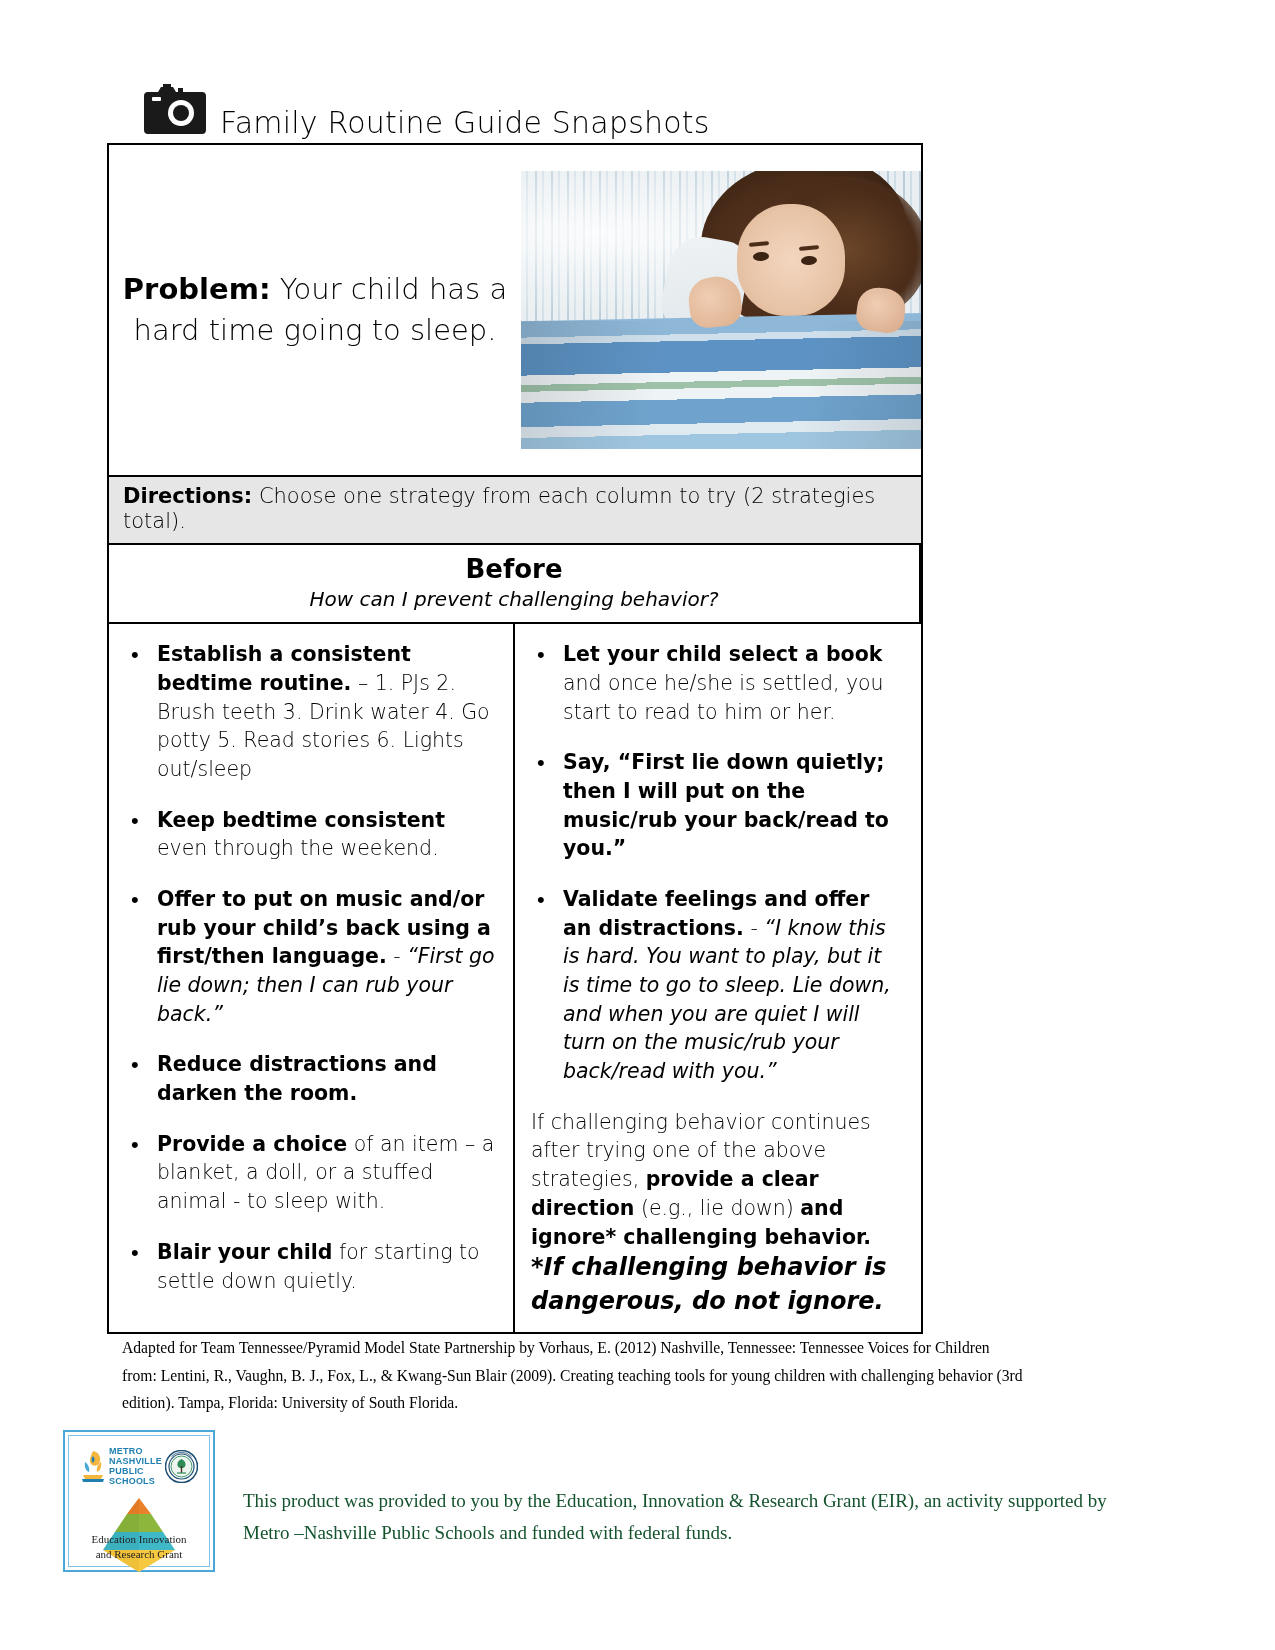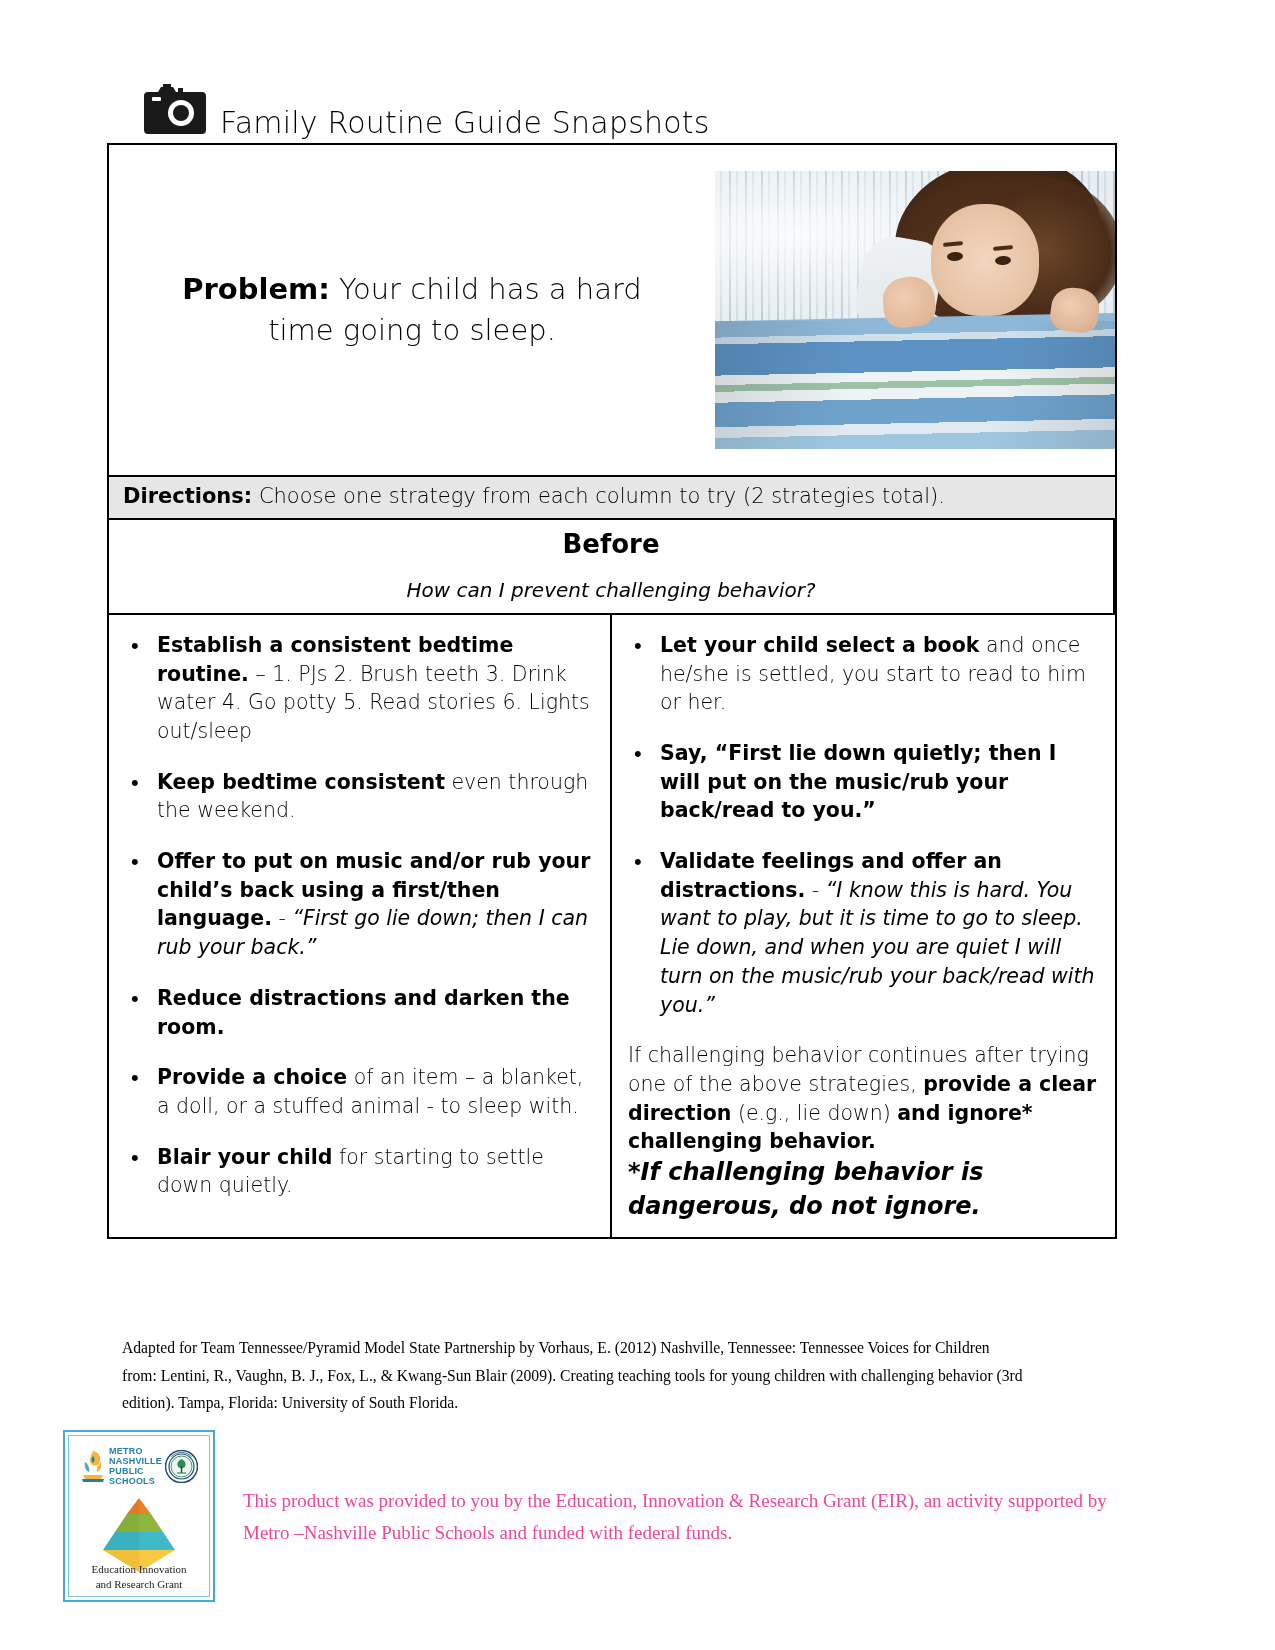--- a/index.html
+++ b/index.html
@@ -41,21 +41,21 @@
     line-height: 1;
     padding-bottom: 2px;
     white-space: nowrap;
   }
 
   
   .frame {
     position: absolute;
     left: 107px;
     top: 143px;
-    width: 1010px;
+    width: 816px;
     border: 2px solid #000;
     box-sizing: border-box;
     background: #fff;
   }
 
   
   .problem-row {
     display: flex;
     align-items: stretch;
     height: 332px;
@@ -213,21 +213,21 @@
     box-sizing: border-box;
     padding: 8px 14px 10px 14px;
     text-align: center;
   }
   .colhead.left { border-right: 2px solid #000; }
   .colhead-title {
     font-family: "DejaVu Sans", sans-serif;
     font-size: 26px;
     font-weight: 700;
     line-height: 1.3;
-    margin-bottom: 16px;
+    margin-bottom: 0;
   }
   .colhead-sub {
     font-family: "DejaVu Sans", sans-serif;
     font-size: 20px;
     font-style: italic;
     font-weight: 300;
     line-height: 1.25;
   }
 
   
@@ -297,21 +297,21 @@
     transform: scaleX(0.92);
     transform-origin: left top;
   }
 
   
   .logo-box {
     position: absolute;
     left: 63px;
     top: 1430px;
     width: 152px;
-    height: 172px;
+    height: 142px;
     border: 2px solid #4aa8d8;
     box-sizing: border-box;
     background: #fff;
     padding: 3px;
   }
   .logo-box-inner {
     width: 100%;
     height: 100%;
     border: 1px solid #7fc4e6;
     box-sizing: border-box;
@@ -348,21 +348,21 @@
 
   
   .bottom-note {
     position: absolute;
     left: 243px;
     top: 1485px;
     width: 880px;
     font-family: "Liberation Serif", serif;
     font-size: 19px;
     line-height: 1.7;
-    color: #ec4899;
+    color: #14532d;
   }
 </style>
 </head>
 <body>
 
 <div class="header">
   <span class="camera-icon">
     <svg viewBox="0 0 72 58" width="72" height="58" aria-hidden="true">
       <path d="M8 12 h10 l3 -5 h2 v-3 h8 v3 h2 l3 5 h2 v-4 h5 v4 h19 a4 4 0 0 1 4 4 v34 a4 4 0 0 1 -4 4 h-54 a4 4 0 0 1 -4 -4 v-34 a4 4 0 0 1 4 -4 z" fill="#1a1a1a"></path>
       <circle cx="41" cy="33" r="13" fill="#ffffff"></circle>

